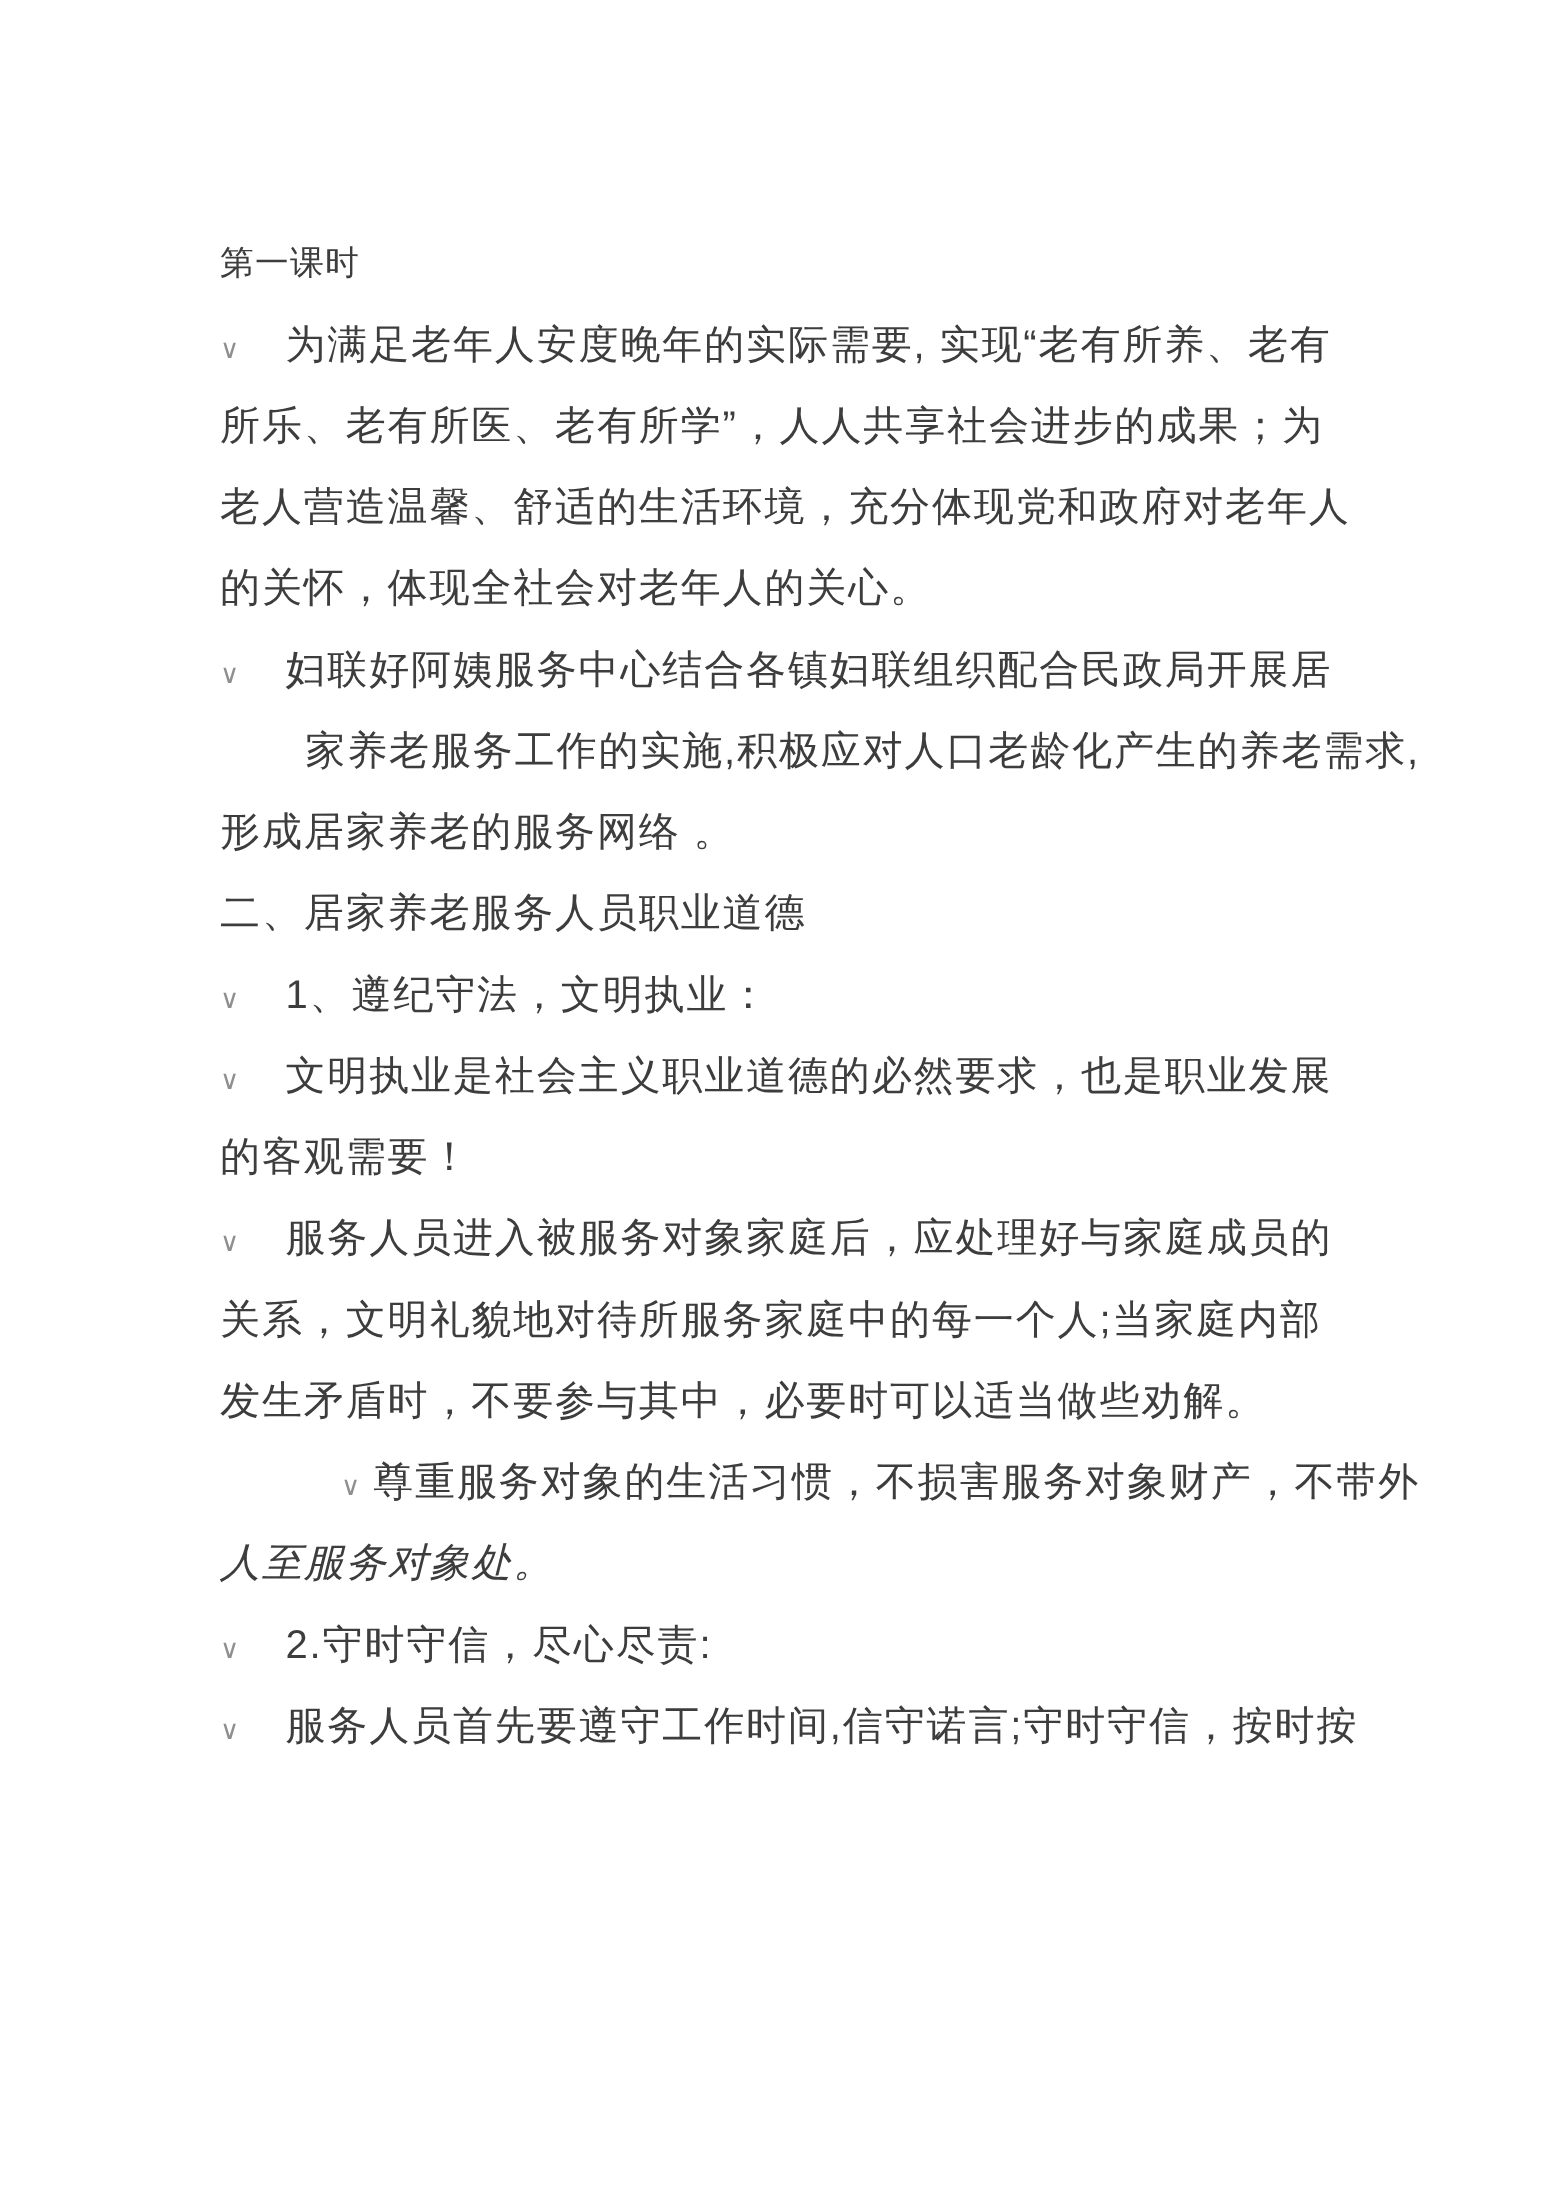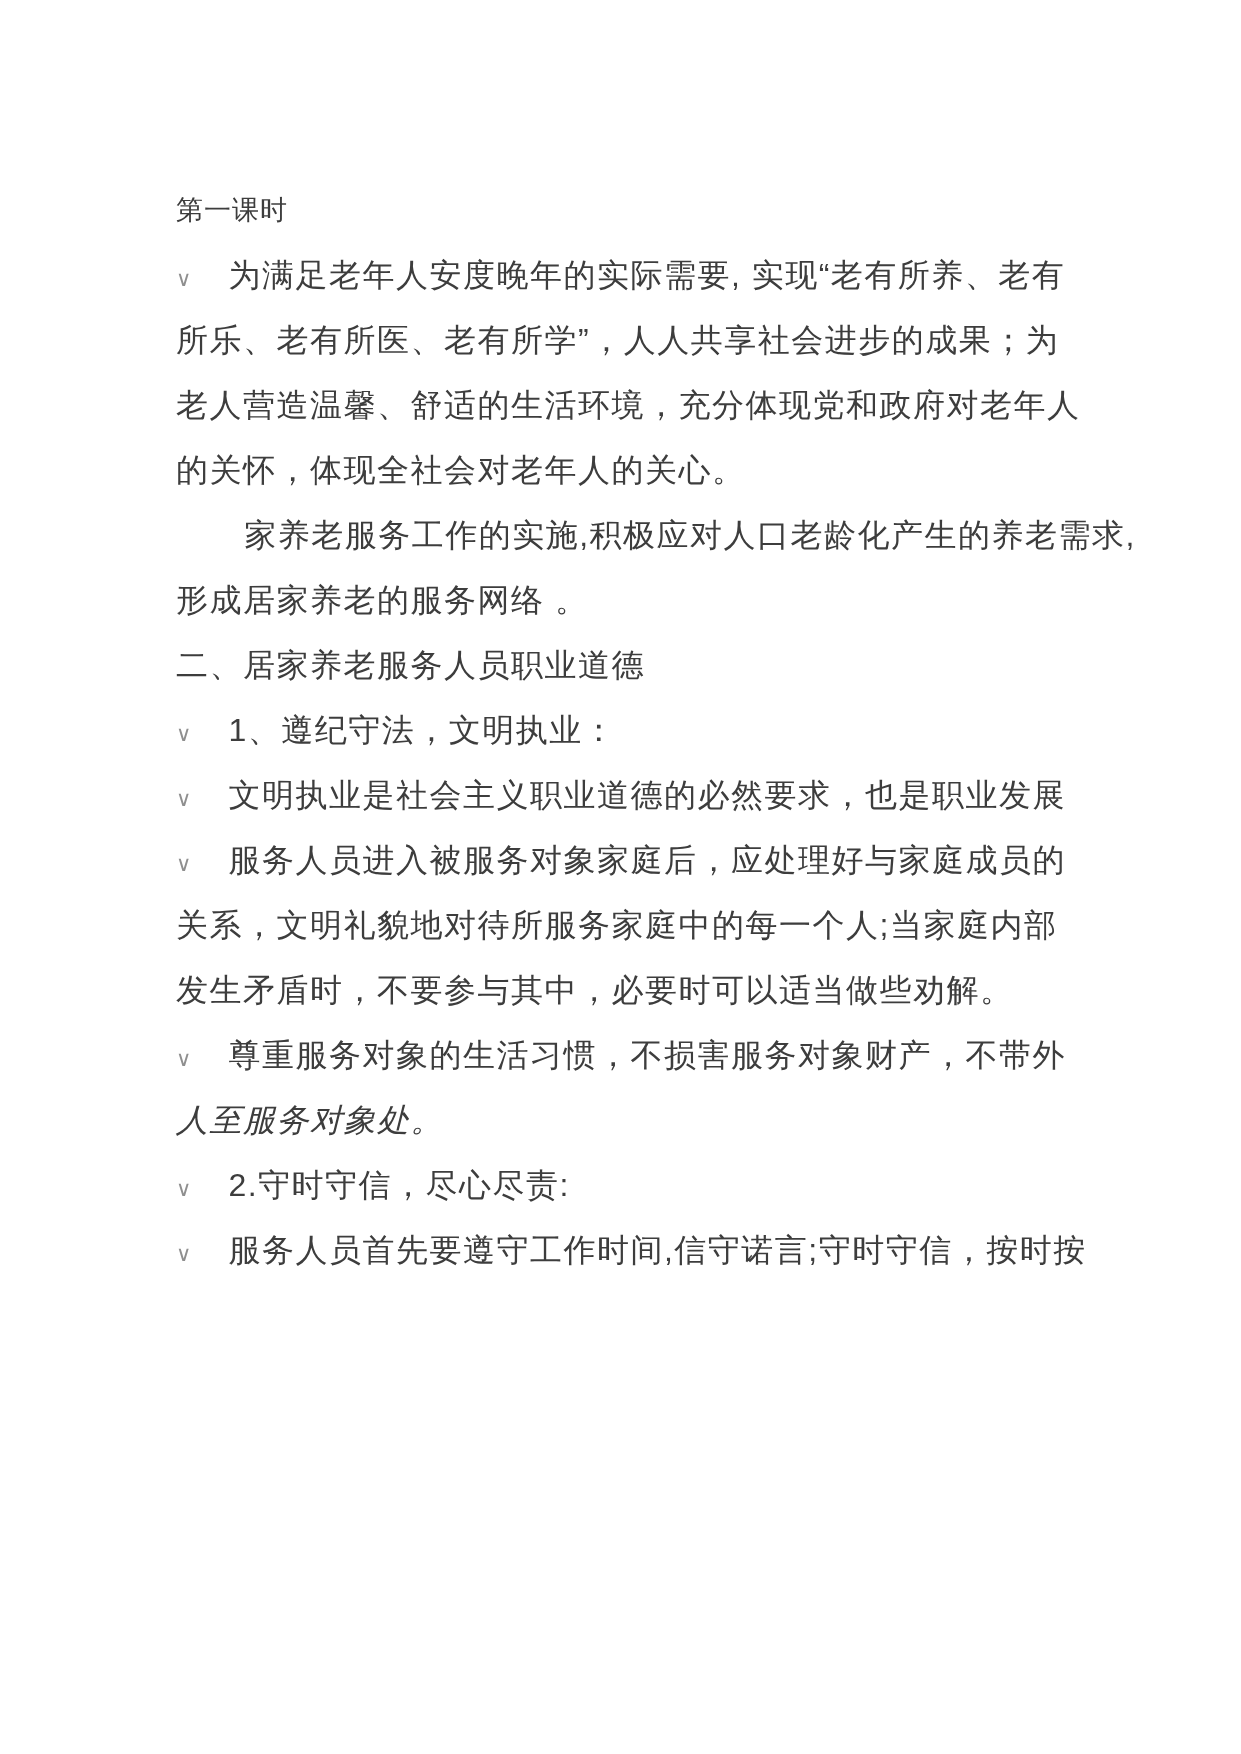--- a/index.html
+++ b/index.html
@@ -64,20 +64,24 @@
     <span class="text">所乐、老有所医、老有所学”，人人共享社会进步的成果；为</span>
   </div>
       <div class="line" style="color: rgb(61, 61, 61);">
     
     <span class="text">老人营造温馨、舒适的生活环境，充分体现党和政府对老年人</span>
   </div>
       <div class="line" style="color: rgb(61, 61, 61);">
     
     <span class="text">的关怀，体现全社会对老年人的关心。</span>
   </div>
+      <div class="line" style="color: rgb(61, 61, 61);">
+    <span class="marker" style="color: rgb(143, 143, 143);">∨</span>
+    <span class="text">妇联好阿姨服务中心结合各镇妇联组织配合民政局开展居</span>
+  </div>
       <div class="line" style="color: rgb(61, 61, 61); text-align: right;">
     
     <span class="text">家养老服务工作的实施,积极应对人口老龄化产生的养老需求,</span>
   </div>
       <div class="line" style="color: rgb(61, 61, 61);">
     
     <span class="text">形成居家养老的服务网络 。</span>
   </div>
       <div class="line" style="color: rgb(61, 61, 61);">
     
@@ -85,32 +89,36 @@
   </div>
       <div class="line" style="color: rgb(61, 61, 61);">
     <span class="marker" style="color: rgb(143, 143, 143);">∨</span>
     <span class="text">1、遵纪守法，文明执业：</span>
   </div>
       <div class="line" style="color: rgb(61, 61, 61);">
     <span class="marker" style="color: rgb(143, 143, 143);">∨</span>
     <span class="text">文明执业是社会主义职业道德的必然要求，也是职业发展</span>
   </div>
       <div class="line" style="color: rgb(61, 61, 61);">
+    
+    <span class="text">的客观需要！</span>
+  </div>
+      <div class="line" style="color: rgb(61, 61, 61);">
     <span class="marker" style="color: rgb(143, 143, 143);">∨</span>
     <span class="text">服务人员进入被服务对象家庭后，应处理好与家庭成员的</span>
   </div>
       <div class="line" style="color: rgb(61, 61, 61);">
     
     <span class="text">关系，文明礼貌地对待所服务家庭中的每一个人;当家庭内部</span>
   </div>
       <div class="line" style="color: rgb(61, 61, 61);">
     
     <span class="text">发生矛盾时，不要参与其中，必要时可以适当做些劝解。</span>
   </div>
-      <div class="line" style="color: rgb(61, 61, 61);">
+      <div class="line" style="color: rgb(61, 61, 61); text-align: right;">
     <span class="marker" style="color: rgb(143, 143, 143);">∨</span>
     <span class="text">尊重服务对象的生活习惯，不损害服务对象财产，不带外</span>
   </div>
       <div class="line" style="color: rgb(61, 61, 61); font-style: italic;">
     
     <span class="text">人至服务对象处。</span>
   </div>
       <div class="line" style="color: rgb(61, 61, 61);">
     <span class="marker" style="color: rgb(143, 143, 143);">∨</span>
     <span class="text">2.守时守信，尽心尽责:</span>

